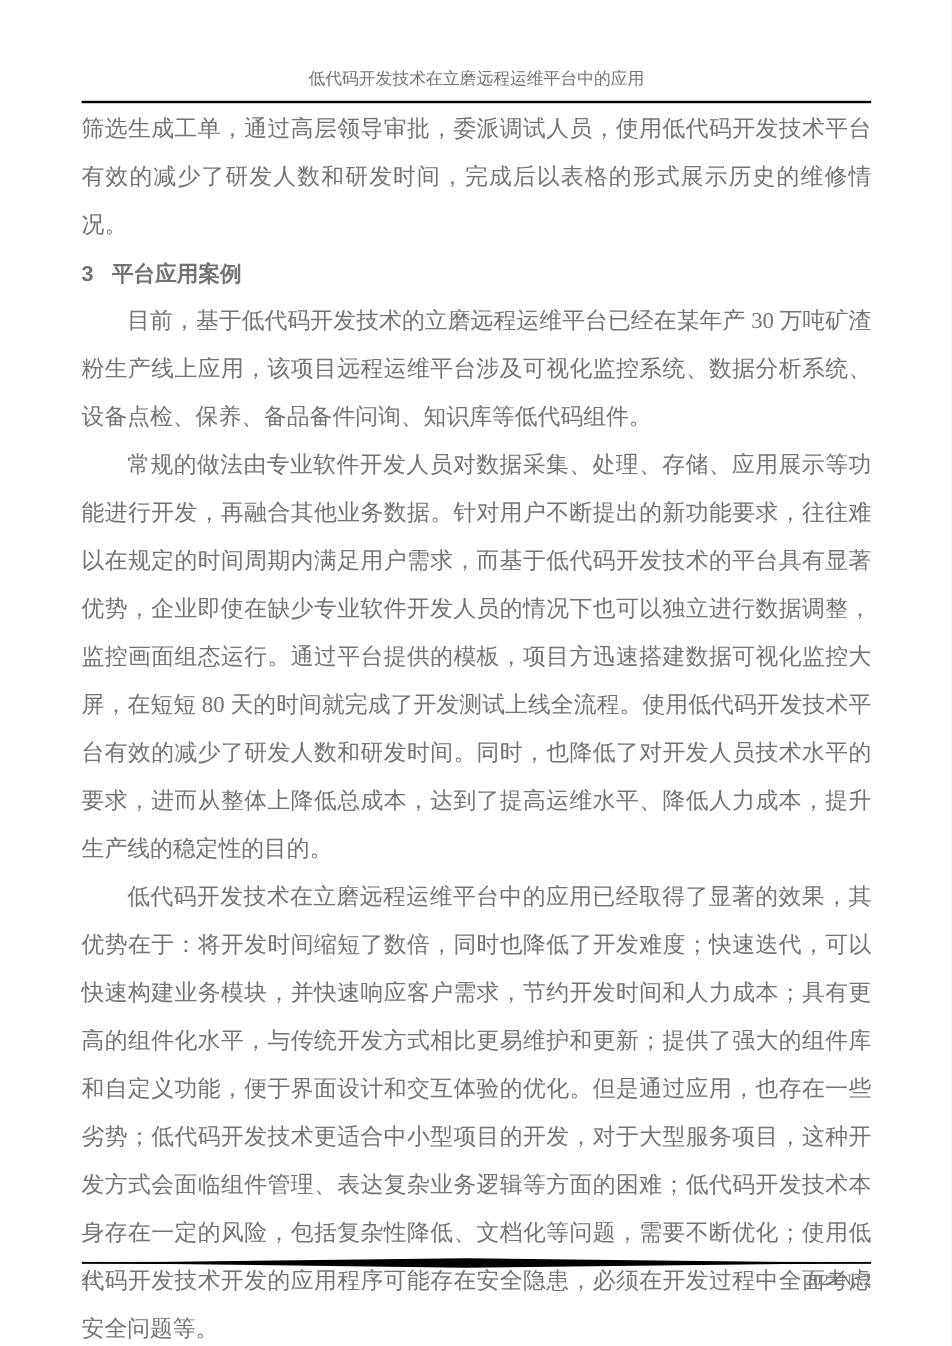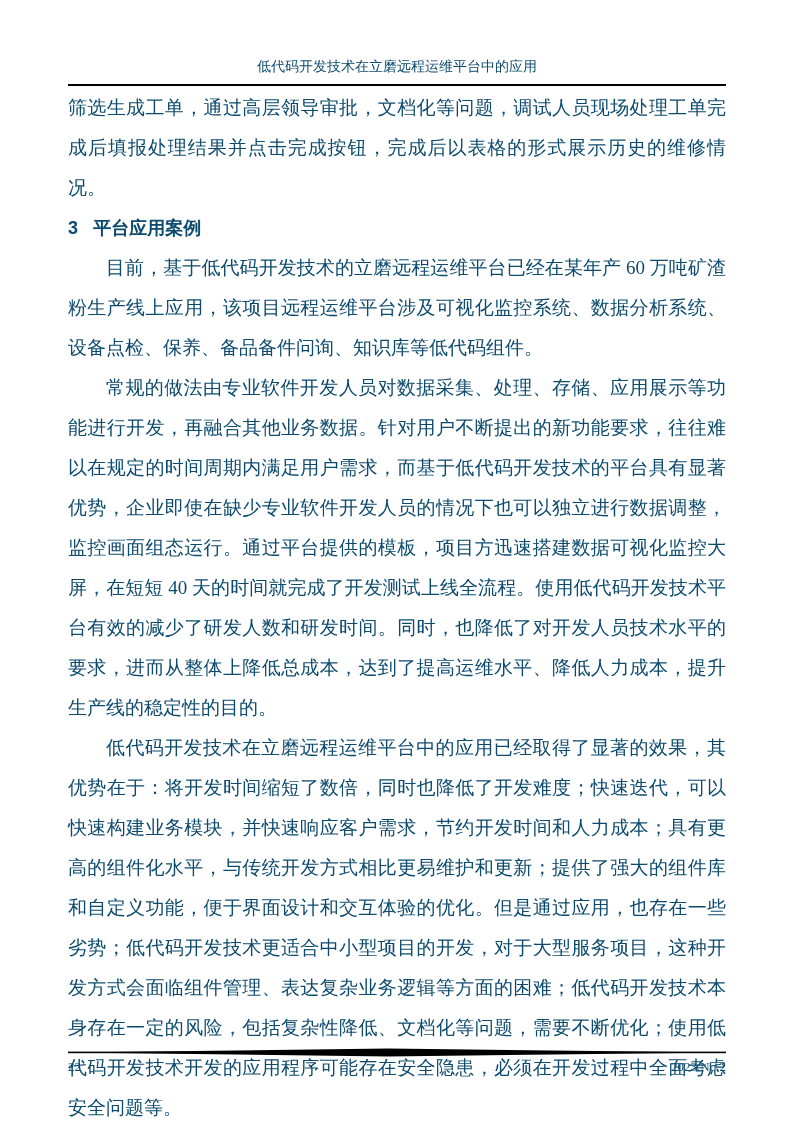--- a/index.html
+++ b/index.html
@@ -2,21 +2,21 @@
 <html><head>
 <meta charset="utf-8">
 <style>
   html, body { margin: 0; padding: 0; background: #e8e8e8; }
   .page {
     position: relative;
     width: 793px;
     height: 1122px;
     margin: 0 auto;
     background: #ffffff;
-    color: #0c4a6e;
+    color: #737373;
     font-family: "Liberation Serif", "DejaVu Serif", serif;
     overflow: hidden;
   }
   .running-head {
     position: absolute;
     top: 57px;
     left: 68px;
     width: 658px;
     text-align: center;
     font-size: 14px;
@@ -75,29 +75,29 @@
 <body>
 
 <div class="page">
 
   <div class="running-head">
     <span>低代码开发技术在立磨远程运维平台中的应用</span>
   </div>
 
   <div class="content">
 
-    <p class="body-p">筛选生成工单，通过高层领导审批，文档化等问题，调试人员现场处理工单完成后填报处理结果并点击完成按钮，完成后以表格的形式展示历史的维修情况。</p>
+    <p class="body-p">筛选生成工单，通过高层领导审批，委派调试人员，使用低代码开发技术平台有效的减少了研发人数和研发时间，完成后以表格的形式展示历史的维修情况。</p>
 
     <h2 class="sec-heading">
       <span class="sec-num">3</span><span>平台应用案例</span>
     </h2>
 
-    <p class="body-p indent">目前，基于低代码开发技术的立磨远程运维平台已经在某年产 60 万吨矿渣粉生产线上应用，该项目远程运维平台涉及可视化监控系统、数据分析系统、设备点检、保养、备品备件问询、知识库等低代码组件。</p>
+    <p class="body-p indent">目前，基于低代码开发技术的立磨远程运维平台已经在某年产 30 万吨矿渣粉生产线上应用，该项目远程运维平台涉及可视化监控系统、数据分析系统、设备点检、保养、备品备件问询、知识库等低代码组件。</p>
 
-    <p class="body-p indent">常规的做法由专业软件开发人员对数据采集、处理、存储、应用展示等功能进行开发，再融合其他业务数据。针对用户不断提出的新功能要求，往往难以在规定的时间周期内满足用户需求，而基于低代码开发技术的平台具有显著优势，企业即使在缺少专业软件开发人员的情况下也可以独立进行数据调整，监控画面组态运行。通过平台提供的模板，项目方迅速搭建数据可视化监控大屏，在短短 40 天的时间就完成了开发测试上线全流程。使用低代码开发技术平台有效的减少了研发人数和研发时间。同时，也降低了对开发人员技术水平的要求，进而从整体上降低总成本，达到了提高运维水平、降低人力成本，提升生产线的稳定性的目的。</p>
+    <p class="body-p indent">常规的做法由专业软件开发人员对数据采集、处理、存储、应用展示等功能进行开发，再融合其他业务数据。针对用户不断提出的新功能要求，往往难以在规定的时间周期内满足用户需求，而基于低代码开发技术的平台具有显著优势，企业即使在缺少专业软件开发人员的情况下也可以独立进行数据调整，监控画面组态运行。通过平台提供的模板，项目方迅速搭建数据可视化监控大屏，在短短 80 天的时间就完成了开发测试上线全流程。使用低代码开发技术平台有效的减少了研发人数和研发时间。同时，也降低了对开发人员技术水平的要求，进而从整体上降低总成本，达到了提高运维水平、降低人力成本，提升生产线的稳定性的目的。</p>
 
 
     <p class="body-p indent">低代码开发技术在立磨远程运维平台中的应用已经取得了显著的效果，其优势在于：将开发时间缩短了数倍，同时也降低了开发难度；快速迭代，可以快速构建业务模块，并快速响应客户需求，节约开发时间和人力成本；具有更高的组件化水平，与传统开发方式相比更易维护和更新；提供了强大的组件库和自定义功能，便于界面设计和交互体验的优化。但是通过应用，也存在一些劣势；低代码开发技术更适合中小型项目的开发，对于大型服务项目，这种开发方式会面临组件管理、表达复杂业务逻辑等方面的困难；低代码开发技术本身存在一定的风险，包括复杂性降低、文档化等问题，需要不断优化；使用低代码开发技术开发的应用程序可能存在安全隐患，必须在开发过程中全面考虑安全问题等。</p>
 
   </div>
 
   <div class="footer">
     <div class="footer-bar">
       <svg width="658" height="9" viewBox="0 0 658 9" aria-hidden="true">
         <rect x="0" y="3.6" width="658" height="1.6" fill="#000000"></rect>

